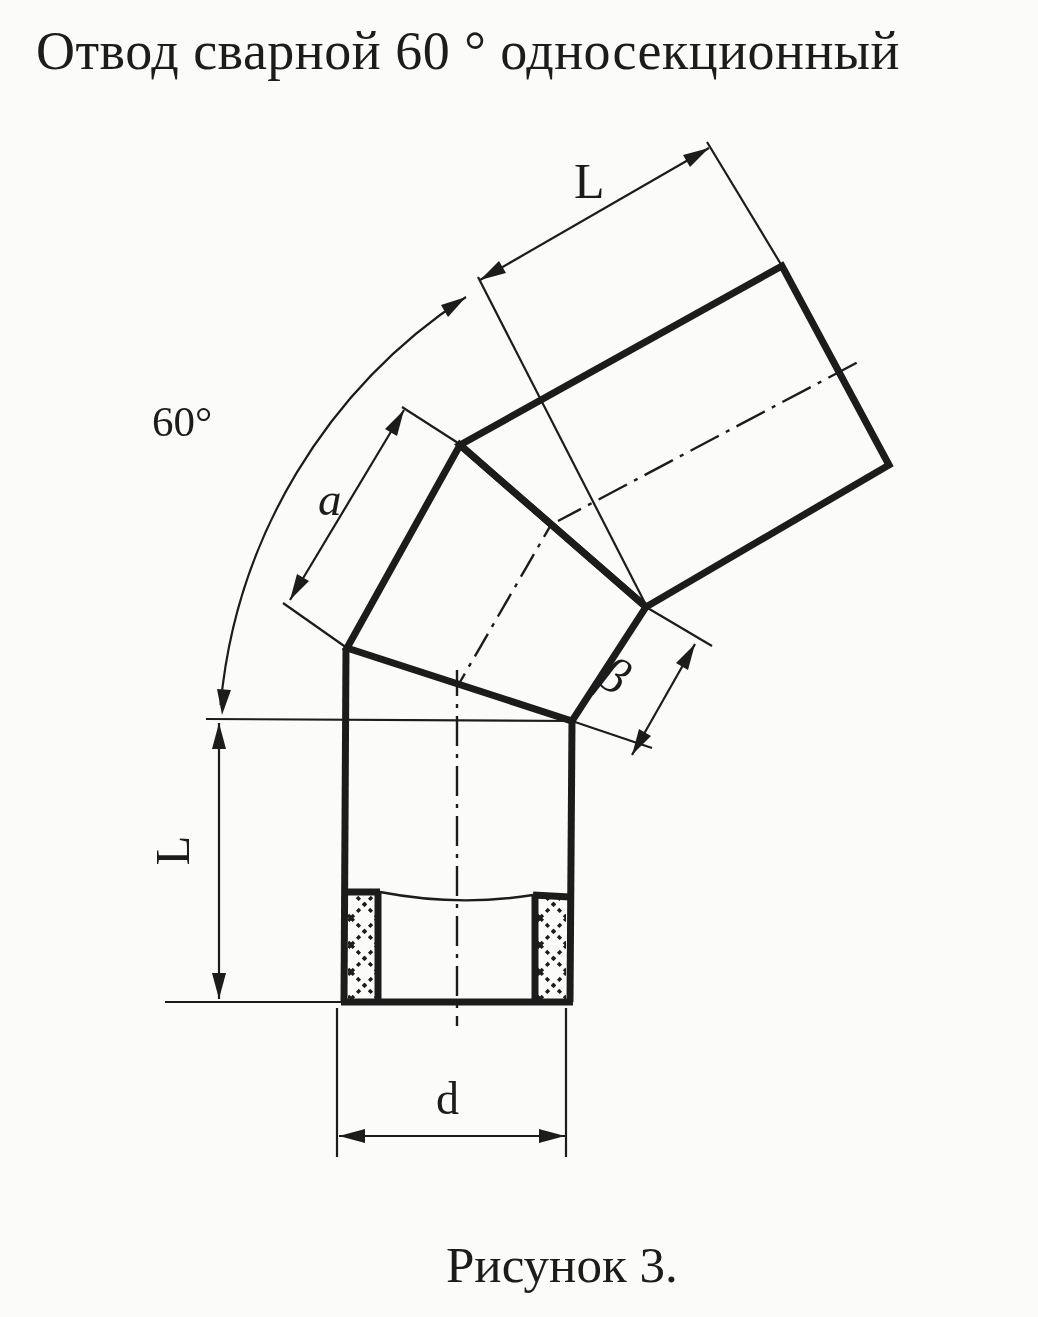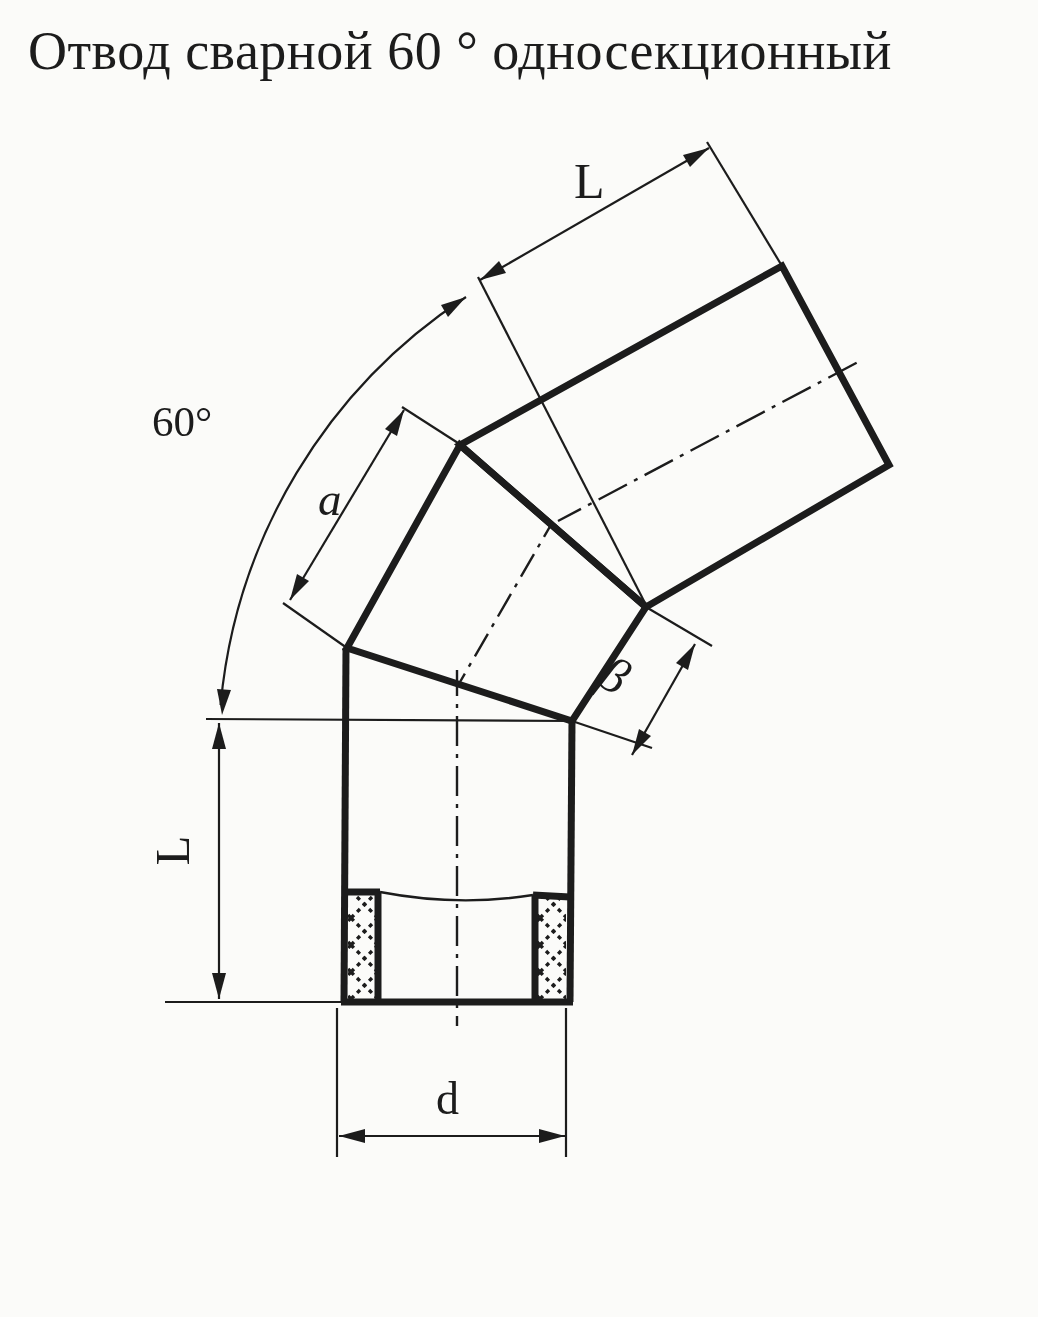--- a/index.html
+++ b/index.html
@@ -9,21 +9,21 @@
     background:var(--bg);
     font-family:"Liberation Serif","DejaVu Serif",serif;
     color:var(--ink);
     position:relative; overflow:hidden;
   }
   .stage { position:absolute; inset:0; }
   .drawing-svg { position:absolute; left:0; top:0; }
 
   .lbl { position:absolute; color:var(--ink); white-space:nowrap; line-height:1; }
   .title {
-    left:28px; top:24px; font-size:54px;
+    left:36px; top:24px; font-size:54px;
     letter-spacing:0.5px;
   }
   .angle-label   { left:152px; top:400px; font-size:43px; }
   .len-upper     { left:574px; top:156px; font-size:50px; }
   .sec-a         { left:318px; top:476px; font-size:47px; font-style:italic; }
   .face-b       { left:602px; top:650px; font-size:50px; font-style:italic;
                    transform:rotate(28deg); transform-origin:center; }
   .len-left      { left:158px; top:826px; font-size:49px;
                    transform:rotate(-90deg); transform-origin:center; }
   .dia-d         { left:436px; top:1076px; font-size:46px; }
@@ -121,13 +121,14 @@
     </g>
   </svg>
 
   <div class="lbl angle-label">60°</div>
   <div class="lbl len-upper">L</div>
   <div class="lbl sec-a">a</div>
   <div class="lbl face-b">β</div>
   <div class="lbl len-left">L</div>
   <div class="lbl dia-d">d</div>
 
+  <div class="lbl caption">Рисунок 3.</div>
 </div>
 
 </body></html>

